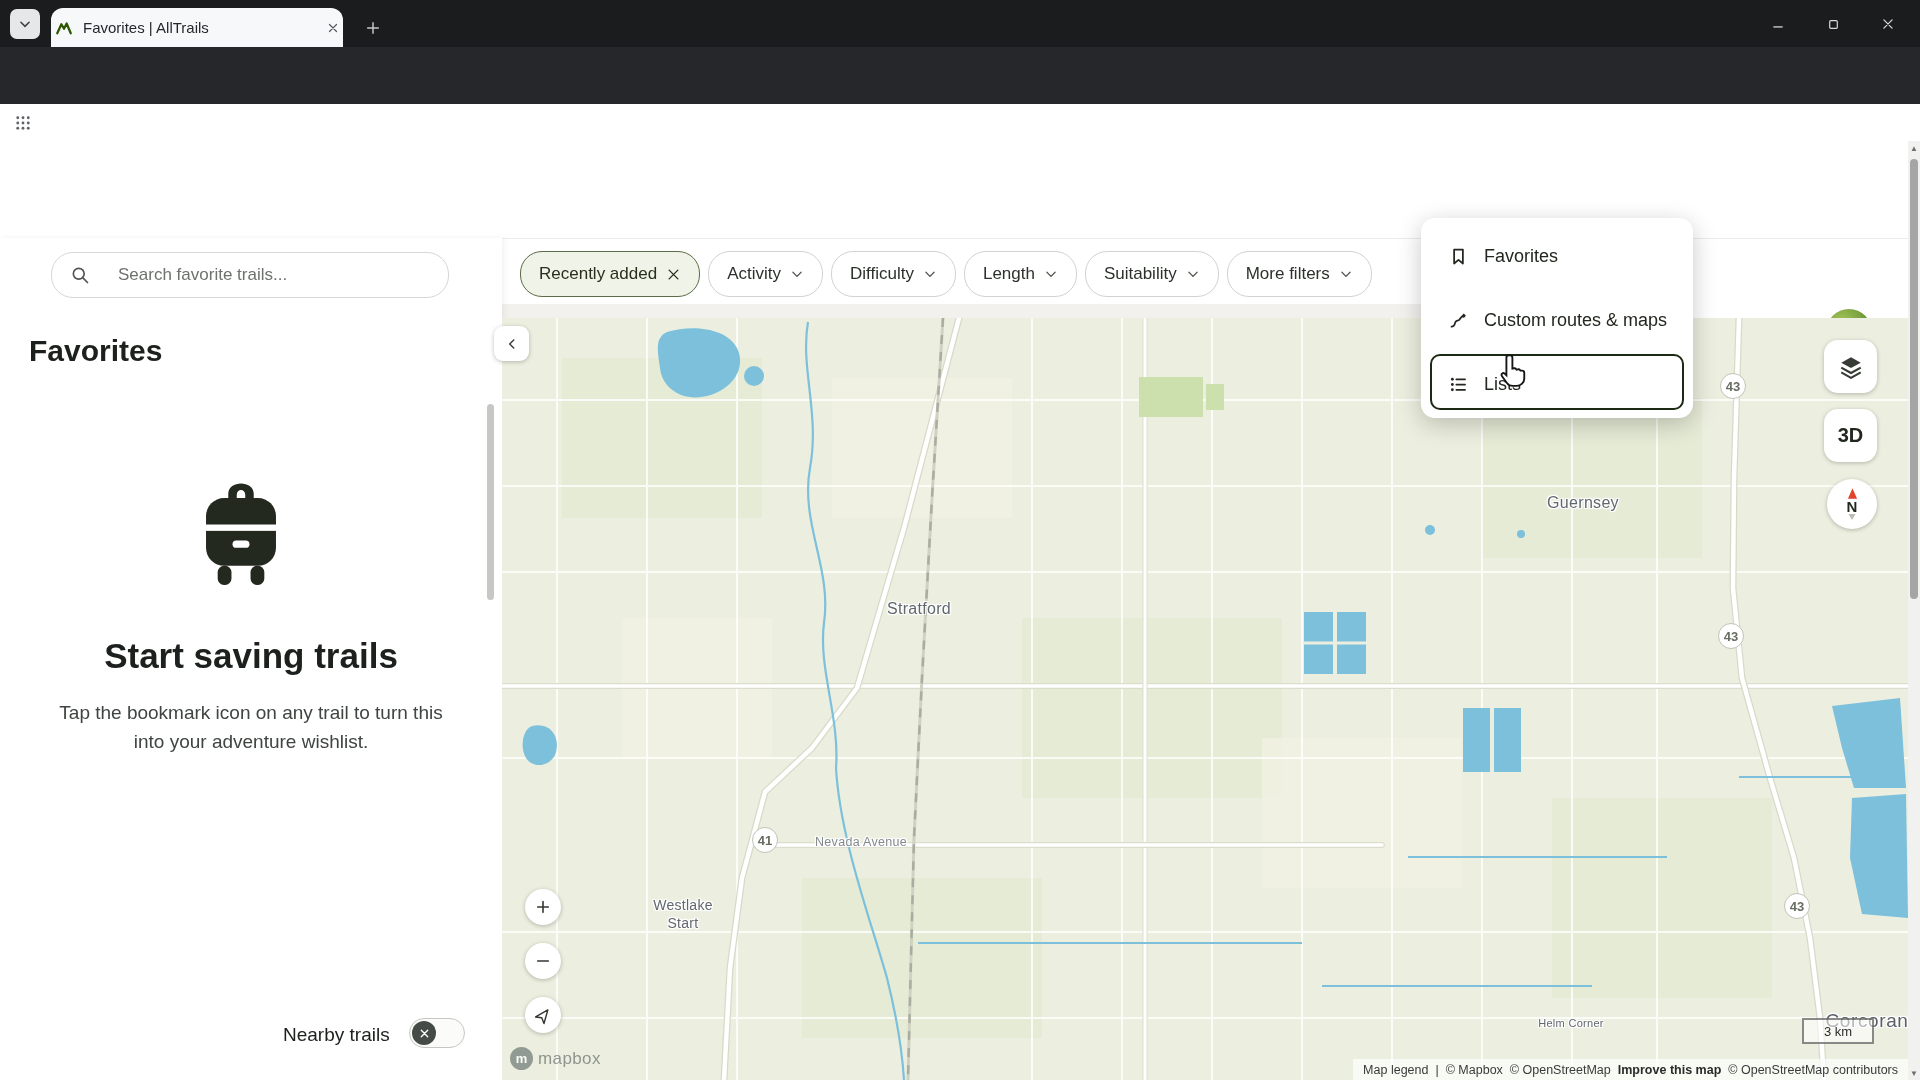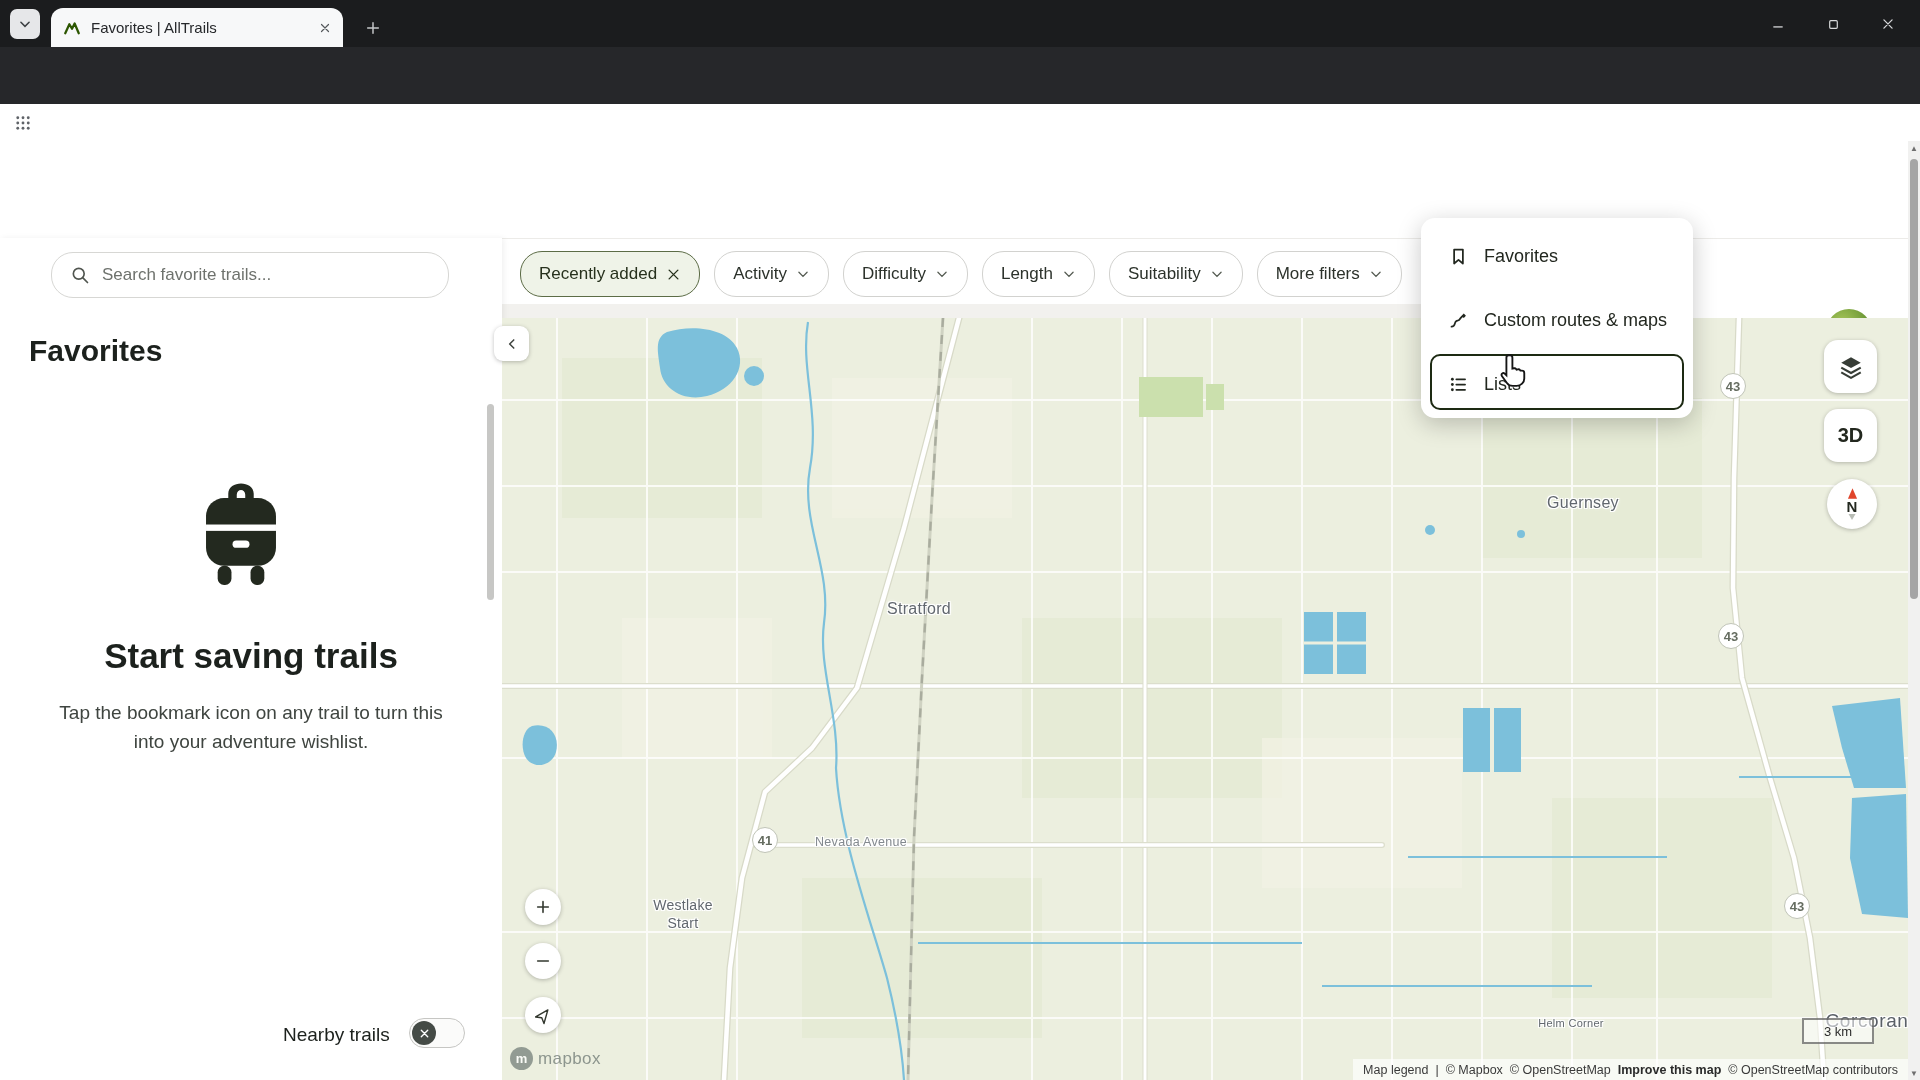--- a/index.html
+++ b/index.html
@@ -6,21 +6,21 @@
   #root{position:relative;width:1920px;height:1080px;overflow:hidden;
         font-family:"Liberation Sans",sans-serif;background:#fff;}
   .abs{position:absolute;}
   svg{display:block;}
 
   
   .tabstrip{left:0;top:0;width:1920px;height:47px;background:#1b1c1e;}
   .tabsearch{left:10px;top:9px;width:30px;height:30px;border-radius:7px;background:#e6e7e9;
              display:flex;align-items:center;justify-content:center;}
   .tab{left:51px;top:8px;width:292px;height:39px;background:#f7f8f9;border-radius:12px 12px 0 0;
-       display:flex;align-items:center;padding:0 12px;box-sizing:border-box;}
+       display:flex;align-items:center;padding:0 4px;box-sizing:border-box;}
   .tab-title{font-size:15px;color:#26282b;margin-left:10px;flex:1;white-space:nowrap;overflow:hidden;}
   .icon-btn{display:flex;align-items:center;justify-content:center;}
   .newtab{left:358px;top:13px;width:30px;height:30px;border-radius:50%;}
   .wc{top:11px;width:28px;height:26px;}
   .toolbar{left:0;top:47px;width:1920px;height:57px;background:#26272a;}
   .navbtn{top:61px;width:30px;height:30px;border-radius:50%;}
   .urlpill{left:157px;top:58px;width:1618px;height:37px;border-radius:19px;background:#1c1d1f;
            display:flex;align-items:center;}
   .url-text{font-size:16px;color:#e7e9eb;margin-left:14px;letter-spacing:.2px;}
   .tool-avatar{left:1832px;top:58px;width:36px;height:36px;border-radius:50%;background:#8e6bc8;
@@ -32,29 +32,29 @@
   .at-search{left:116px;top:163px;width:1335px;height:58px;border-radius:29px;background:#f2f1ee;}
   .at-search input{position:absolute;left:60px;top:0;width:1200px;height:58px;border:none;background:transparent;
                    outline:none;font-size:20px;color:#30352f;font-family:"Liberation Sans",sans-serif;}
   .at-search input::placeholder{color:#4d534d;opacity:1;}
   .at-nav{left:1490px;top:141px;height:97px;display:flex;align-items:center;gap:34px;}
   .at-nav-item{display:flex;align-items:center;gap:6px;font-size:19px;font-weight:600;color:#23281f;cursor:pointer;}
   .at-avatar{left:1826px;top:168px;width:46px;height:46px;border-radius:50%;
              background:radial-gradient(circle at 35% 30%,#a7c65a,#5f8d2e 70%,#47701f);}
 
   
-  .chips{left:520px;top:252px;height:44px;display:flex;gap:14px;align-items:center;}
+  .chips{left:520px;top:252px;height:44px;display:flex;gap:8px;align-items:center;}
   .chip{display:inline-flex;align-items:center;gap:9px;height:44px;padding:0 18px;border-radius:22px;
         background:#fff;border:1px solid #d2d2cf;font-size:17px;color:#2c322b;white-space:nowrap;cursor:pointer;}
   .chip.selected{background:#eff3e8;border:1.5px solid #5c6c46;color:#27311d;}
 
   
   .sidebar{left:0;top:238px;width:502px;height:842px;background:#fff;box-shadow:2px 0 6px rgba(0,0,0,.06);}
   .sb-search{left:51px;top:252px;width:396px;height:44px;border-radius:22px;background:#fff;border:1px solid #d7d7d4;}
-  .sb-search input{position:absolute;left:48px;top:0;width:330px;height:42px;border:none;background:transparent;outline:none;
+  .sb-search input{position:absolute;left:64px;top:0;width:330px;height:42px;border:none;background:transparent;outline:none;
                    font-size:17px;color:#33382f;font-family:"Liberation Sans",sans-serif;}
   .sb-search input::placeholder{color:#6e726d;opacity:1;}
   .sb-title{left:29px;top:334px;font-size:30px;font-weight:bold;color:#1c211d;}
   .sb-thumb{left:487px;top:404px;width:7px;height:196px;border-radius:4px;background:#c7c7c5;}
   .empty-heading{left:0;top:636px;width:502px;text-align:center;font-size:35px;font-weight:bold;color:#1c211d;}
   .empty-body{left:56px;top:698px;width:390px;text-align:center;font-size:19px;line-height:1.55;color:#3f4540;}
   .cta{left:147px;top:780px;width:188px;height:62px;border-radius:31px;background:#203c10;color:#fff;
        display:flex;align-items:center;justify-content:center;font-size:19px;font-weight:600;cursor:pointer;}
   .nearby-label{left:283px;top:1024px;font-size:19px;color:#1c211d;}
   .toggle{left:409px;top:1018px;width:56px;height:30px;border-radius:15px;background:#fbfbfa;border:1px solid #c6c6c3;

